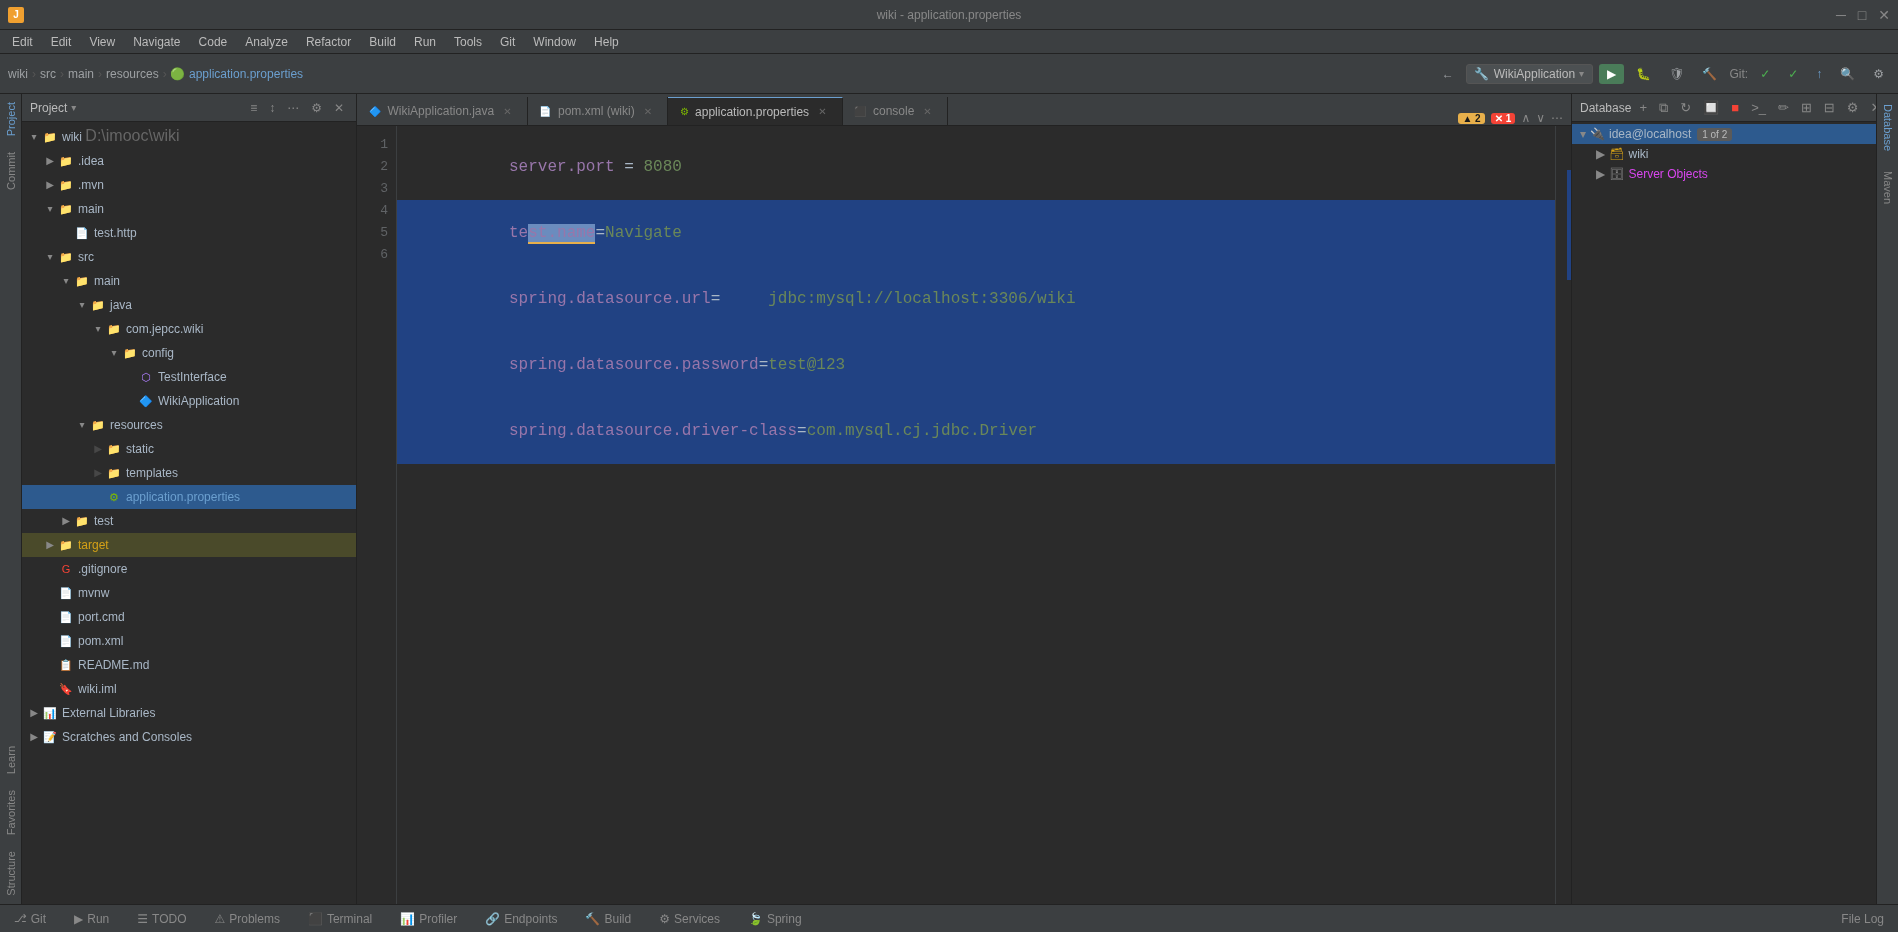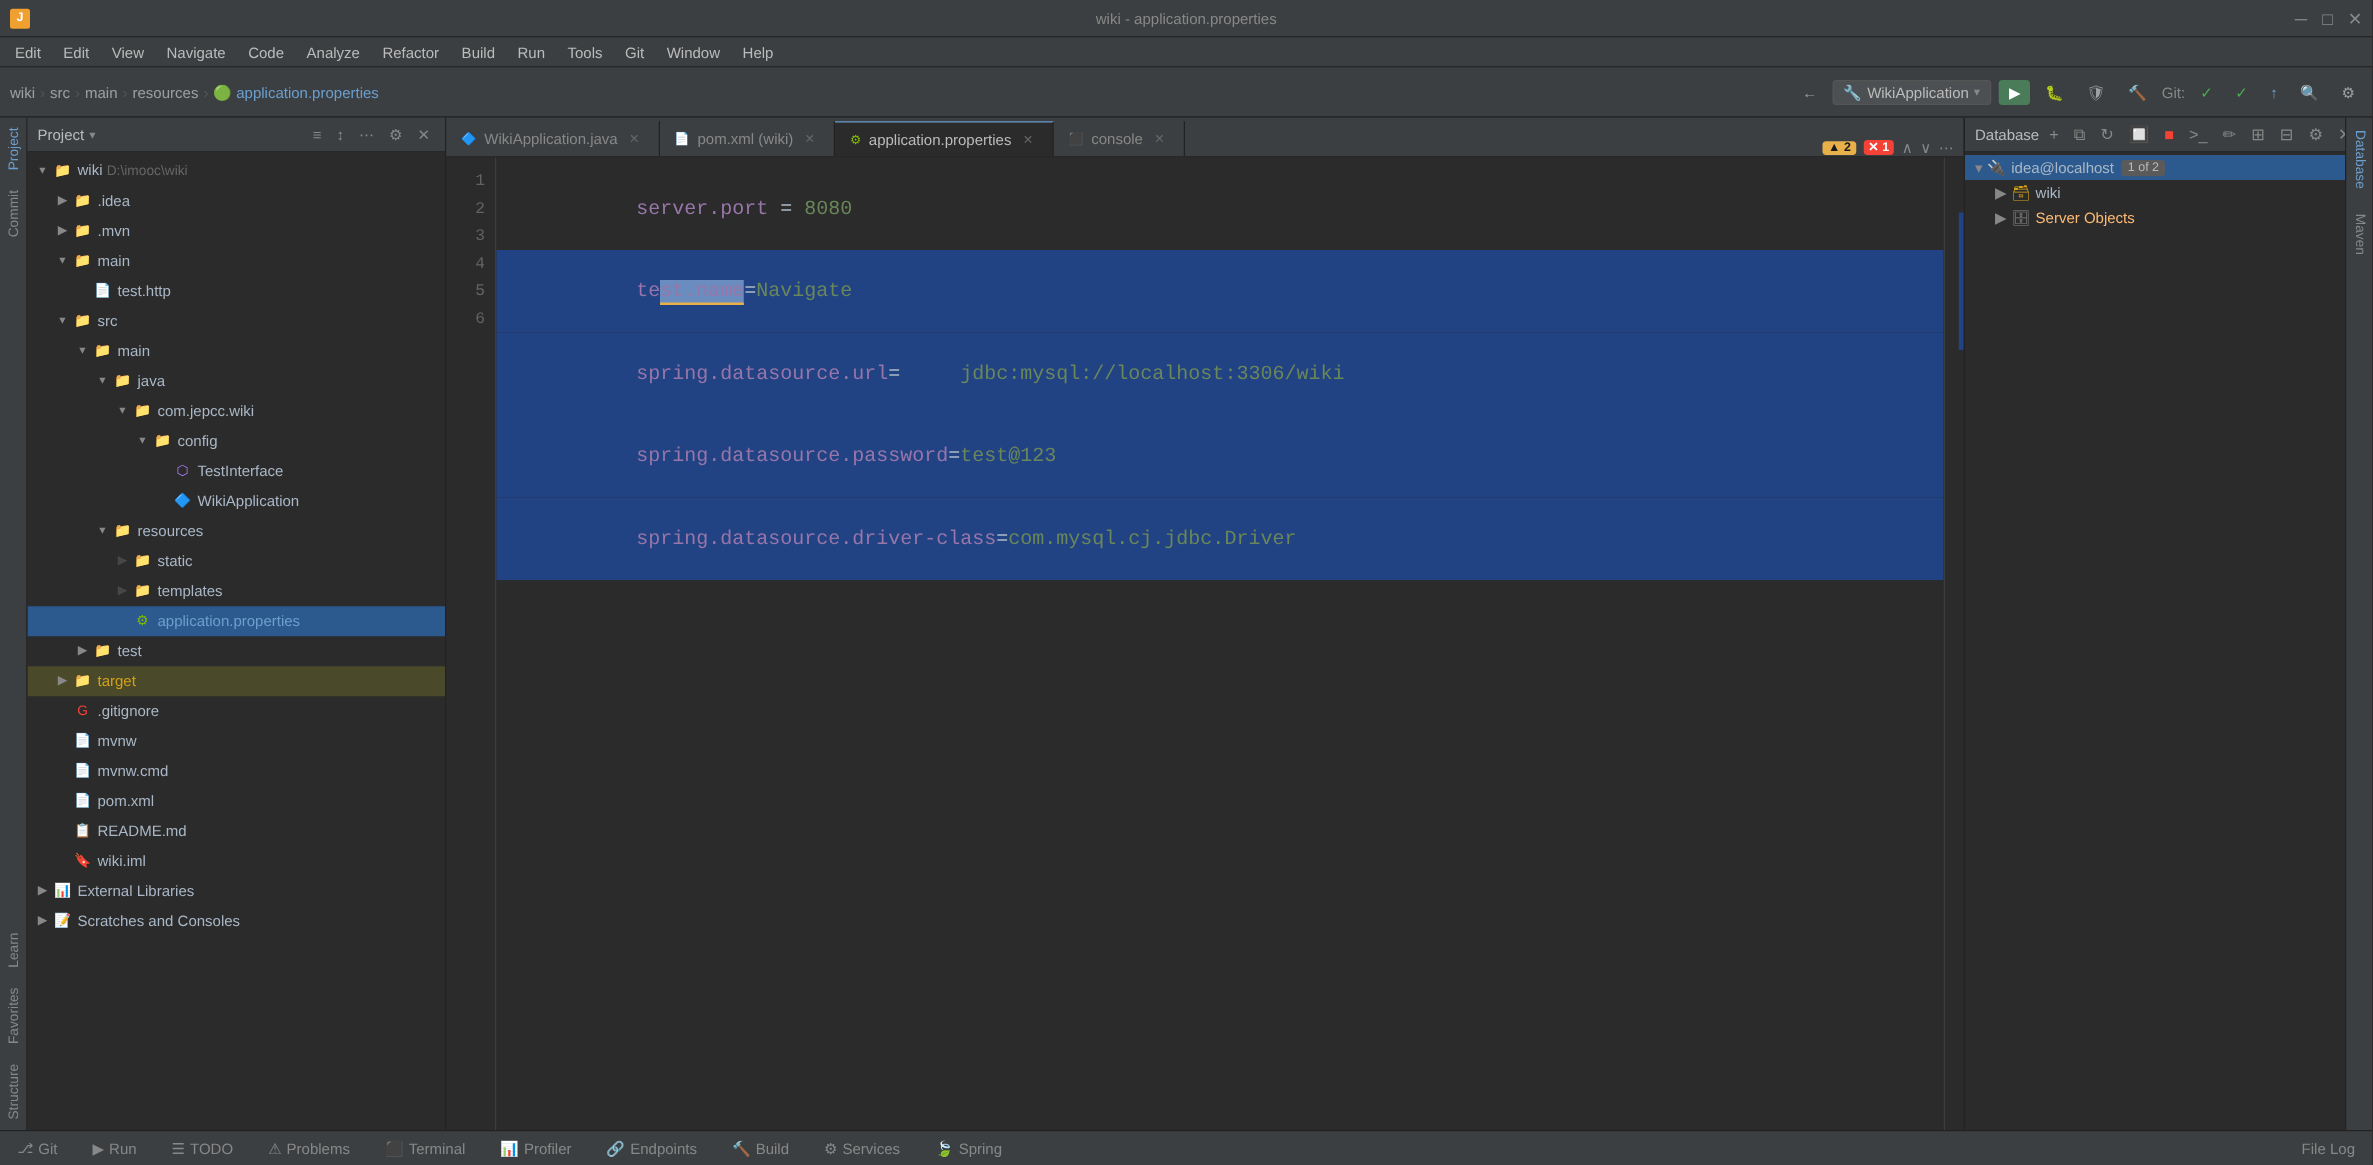--- a/index.html
+++ b/index.html
@@ -552,21 +552,21 @@
         <button class="panel-action-btn">⚙</button>
         <button class="panel-action-btn">✕</button>
       </div>
     </div>
     <div class="file-tree">
 
       <div class="tree-item">
         <span class="tree-indent" style="width:0px"></span>
         <span class="tree-arrow">▾</span>
         <span class="tree-icon icon-folder">📁</span>
-        <span class="tree-label">wiki <span style="color:#666; font-size:11px;">D:\imooc\wiki</span></span>
+        <span class="tree-label">wiki <span style="color:#666; font-size:16px;">D:\imooc\wiki</span></span>
       </div>
 
       <div class="tree-item">
         <span class="tree-indent" style="width:16px"></span>
         <span class="tree-arrow">▶</span>
         <span class="tree-icon icon-folder">📁</span>
         <span class="tree-label">.idea</span>
       </div>
 
       <div class="tree-item">
@@ -692,21 +692,21 @@
         <span class="tree-indent" style="width:16px"></span>
         <span class="tree-arrow" style="opacity:0">▶</span>
         <span class="tree-icon" style="color:#888;">📄</span>
         <span class="tree-label">mvnw</span>
       </div>
 
       <div class="tree-item">
         <span class="tree-indent" style="width:16px"></span>
         <span class="tree-arrow" style="opacity:0">▶</span>
         <span class="tree-icon" style="color:#888;">📄</span>
-        <span class="tree-label">mvnw.cmd</span>
+        <span class="tree-label">port.cmd</span>
       </div>
 
       <div class="tree-item">
         <span class="tree-indent" style="width:16px"></span>
         <span class="tree-arrow" style="opacity:0">▶</span>
         <span class="tree-icon" style="color:#e8b04b;">📄</span>
         <span class="tree-label">pom.xml</span>
       </div>
 
       <div class="tree-item">
@@ -835,21 +835,21 @@
         <span style="color:transparent; margin-right:4px; width:12px; display:inline-block;"></span>
         <span style="color:#888; margin-right:4px;">▶</span>
         <span style="color:#d4a017; margin-right:4px;">🗃</span>
         <span style="color:#a9b7c6; font-size:12px;">wiki</span>
       </div>
 
       <div class="db-item">
         <span style="color:transparent; margin-right:4px; width:12px; display:inline-block;"></span>
         <span style="color:#888; margin-right:4px;">▶</span>
         <span style="color:#888; margin-right:4px;">🗄</span>
-        <span style="color:#fdba74; font-size:12px;">Server Objects</span>
+        <span style="color:#d946ef; font-size:12px;">Server Objects</span>
       </div>
     </div>
   </div>
 
   <div class="right-tab-bar">
     <div class="right-v-tab active">Database</div>
     <div class="right-v-tab">Maven</div>
   </div>
 
 </div>

